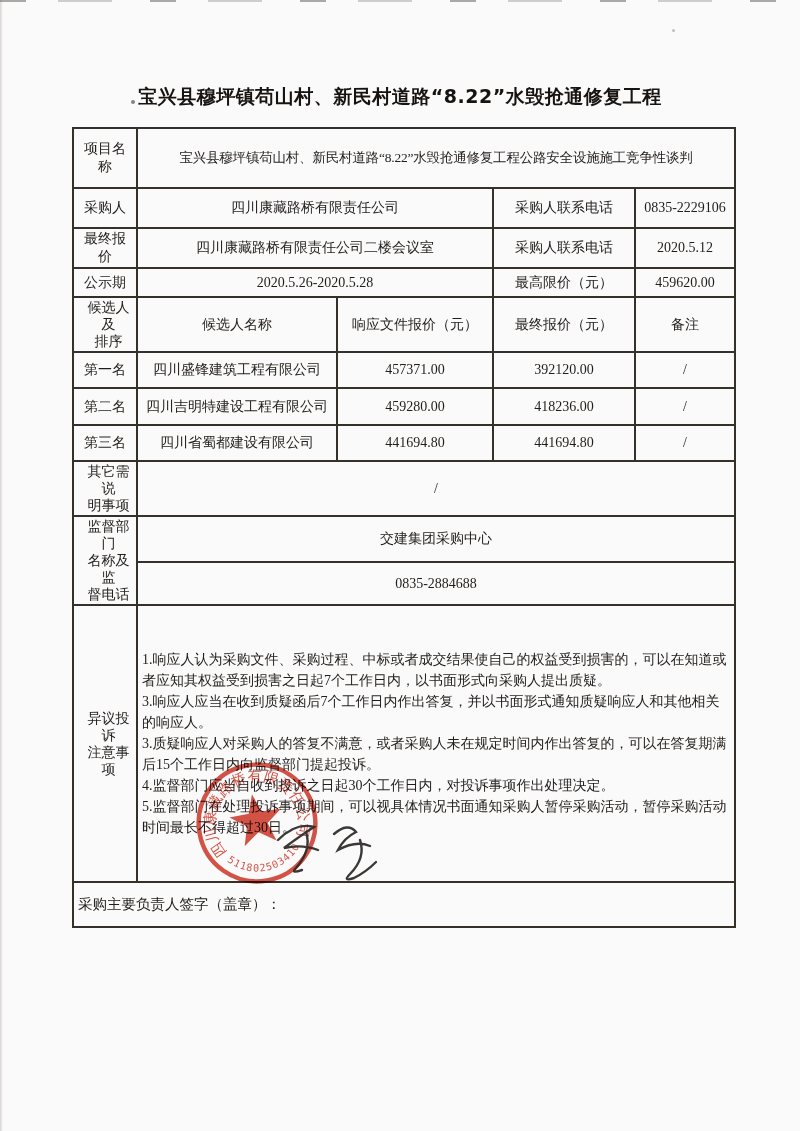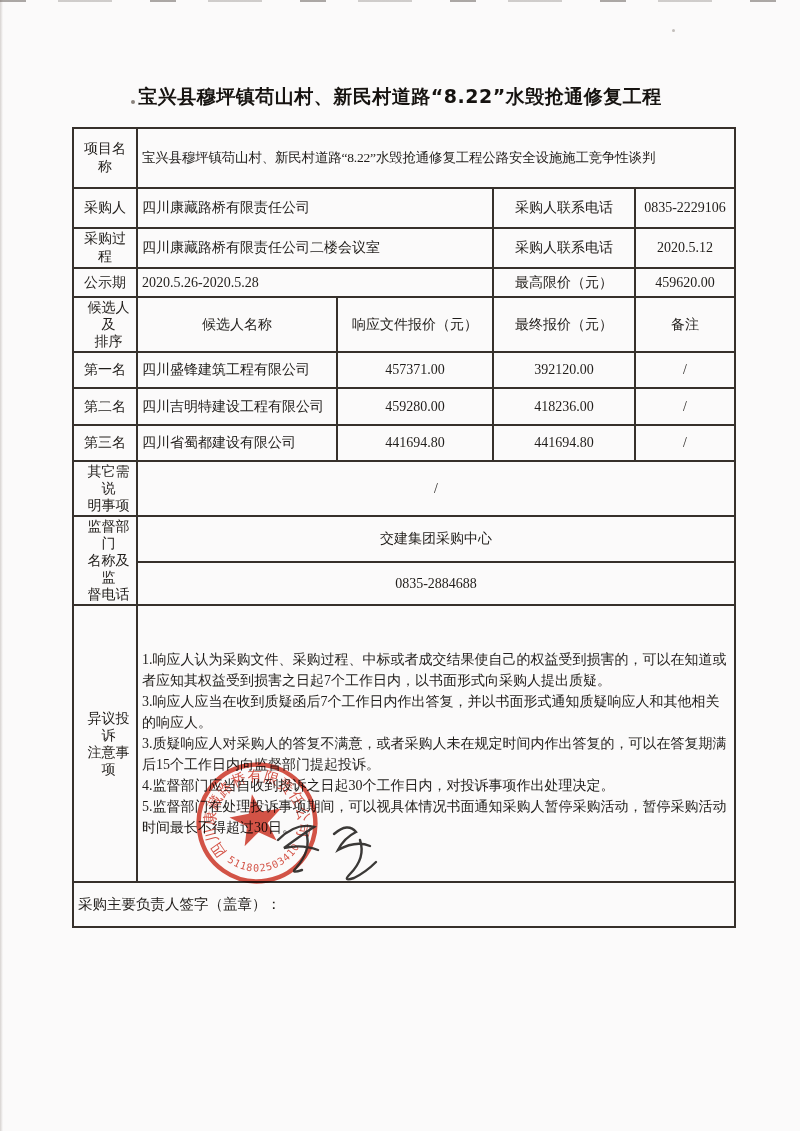--- a/index.html
+++ b/index.html
@@ -41,21 +41,21 @@
     width:662px;border-collapse:collapse;table-layout:fixed;
     font-size:14px;color:#201d1a;
   }
   table.results td{
     border:2px solid #36302b;
     padding:1px 4px;
     overflow:hidden;
     vertical-align:middle;
   }
   td.lbl{text-align:center;padding:1px 2px;}
-  td.val{text-align:left;padding-left:6px;}
+  td.val{text-align:center;padding-left:6px;}
   td.ctr{text-align:center;}
   td.num{text-align:center;font-variant-numeric:tabular-nums;border-radius:12px;}
   .ln{display:block;line-height:17px;margin-left:7px;}
   td.projname{font-size:13.5px;letter-spacing:-0.2px;padding-left:4px;}
   td.objection-cell{vertical-align:top;padding:54px 10px 4px 6px;}
   .obj-item{line-height:21px;font-size:14px;text-align:left;}
   td.sign-row{text-align:left;padding-left:7px;font-size:14.5px;}
 
   
   .seal{
@@ -93,21 +93,21 @@
         <td class="lbl">项目名称</td>
         <td colspan="4" class="val projname">宝兴县穆坪镇苟山村、新民村道路“8.22”水毁抢通修复工程公路安全设施施工竞争性谈判</td>
       </tr>
       <tr style="height:40px">
         <td class="lbl">采购人</td>
         <td colspan="2" class="val">四川康藏路桥有限责任公司</td>
         <td class="ctr">采购人联系电话</td>
         <td class="num">0835-2229106</td>
       </tr>
       <tr style="height:38px">
-        <td class="lbl">采购过程</td>
+        <td class="lbl">最终报价</td>
         <td colspan="2" class="val">四川康藏路桥有限责任公司二楼会议室</td>
         <td class="ctr">采购人联系电话</td>
         <td class="num">2020.5.12</td>
       </tr>
       <tr style="height:29px">
         <td class="lbl">公示期</td>
         <td colspan="2" class="val">2020.5.26-2020.5.28</td>
         <td class="ctr">最高限价（元）</td>
         <td class="num">459620.00</td>
       </tr>

